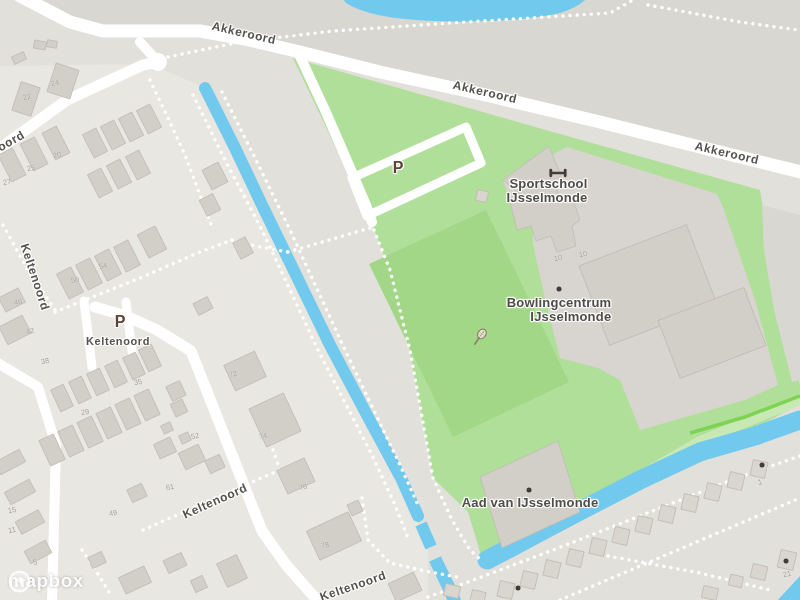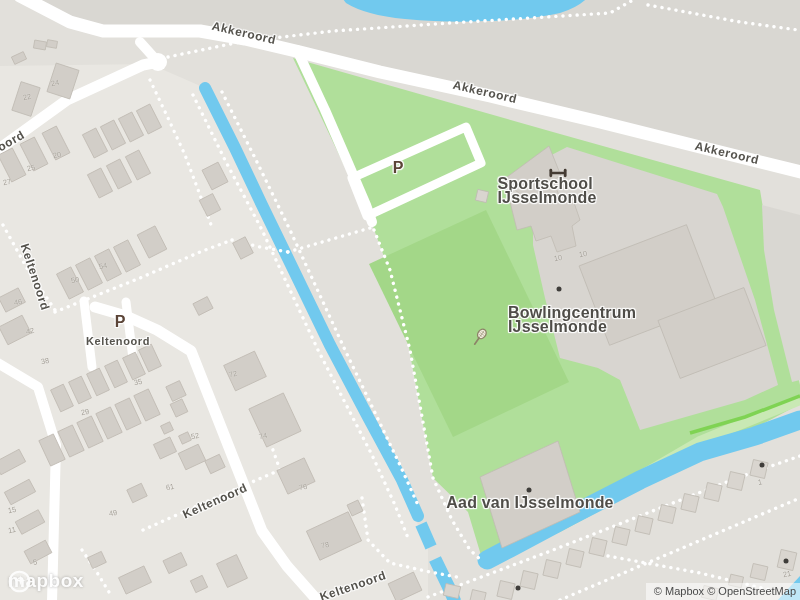--- a/index.html
+++ b/index.html
@@ -5,21 +5,21 @@
   html,body{margin:0;padding:0;background:#fff;}
   #map{
     position:relative;width:800px;height:600px;overflow:hidden;
     font-family:"Liberation Sans",sans-serif;background:#e2e0db;
     user-select:none;
   }
   #map svg{position:absolute;left:0;top:0;}
   .lbl{position:absolute;white-space:nowrap;transform:translate(-50%,-50%);
     color:#55534d;font-weight:bold;letter-spacing:.6px;
     text-shadow:0 0 2px #fff,0 0 2px #fff,1px 1px 1px #fff,-1px -1px 1px #fff,1px -1px 1px #fff,-1px 1px 1px #fff;}
-  .poi{color:#4f4d48;font-size:16px;font-weight:bold;line-height:14px;text-align:left;letter-spacing:.2px;}
+  .poi{color:#4f4d48;font-size:13px;font-weight:bold;line-height:14px;text-align:right;letter-spacing:.2px;}
   .pmark{color:#5b4437;font-size:16px;font-weight:bold;letter-spacing:0;}
   .num{color:#a39e95;font-size:7.5px;font-weight:normal;letter-spacing:0;
     text-shadow:0 0 1px #fff;}
   .dot{position:absolute;width:5px;height:5px;border-radius:50%;background:#3f3d3a;transform:translate(-50%,-50%);}
   .icon{position:absolute;transform:translate(-50%,-50%);}
   #logo{position:absolute;left:8px;bottom:8px;display:flex;align-items:center;gap:4px;
     opacity:.9;text-decoration:none;cursor:pointer;}
   #logo .logotext{color:#fff;font-size:19px;font-weight:bold;letter-spacing:.5px;
     text-shadow:0 0 3px rgba(120,120,120,.7);}
   #attribution{position:absolute;right:0;bottom:0;background:rgba(255,255,255,.55);
@@ -164,21 +164,21 @@
       <div class="lbl street" style="left: 727px; top: 153px; transform: translate(-50%, -50%) rotate(13deg); font-size: 12px;">Akkeroord</div>
       <div class="lbl street" style="left: 11px; top: 141px; transform: translate(-50%, -50%) rotate(-30deg); font-size: 12px;">oord</div>
       <div class="lbl street" style="left: 35px; top: 277px; transform: translate(-50%, -50%) rotate(72deg); font-size: 12px;">Keltenoord</div>
       <div class="lbl street" style="left: 215px; top: 501px; transform: translate(-50%, -50%) rotate(-24deg); font-size: 12px;">Keltenoord</div>
       <div class="lbl street" style="left: 353px; top: 586px; transform: translate(-50%, -50%) rotate(-19deg); font-size: 12px;">Keltenoord</div>
       <div class="lbl street" style="left: 118px; top: 341px; font-size: 11px;">Keltenoord</div>
       <div class="lbl poi" style="left: 547px; top: 191px;">
         <div>Sportschool</div>
         <div>IJsselmonde</div>
       </div>
-      <div class="lbl poi" style="left: 559px; top: 320px; margin-left: 13px;">
+      <div class="lbl poi" style="left: 559px; top: 310px;">
         <div>Bowlingcentrum</div>
         <div>IJsselmonde</div>
       </div>
       <div class="lbl poi" style="left: 530px; top: 503px;">
         <div>Aad van IJsselmonde</div>
       </div>
       <div class="lbl pmark" style="left: 398px; top: 168px;">P</div>
       <div class="lbl pmark" style="left: 120px; top: 322px;">P</div>
       <div class="lbl num" style="left: 27px; top: 97px; transform: translate(-50%, -50%) rotate(-12deg);">22</div>
       <div class="lbl num" style="left: 55px; top: 83px; transform: translate(-50%, -50%) rotate(-12deg);">24</div>
@@ -230,16 +230,13 @@
     </div>
 
   <a id="logo">
     <svg width="23" height="23" viewBox="0 0 23 23">
       <circle cx="11.5" cy="11.5" r="9.8" fill="rgba(255,255,255,0.35)" stroke="#fff" stroke-width="2.1"></circle>
       <path d="M12.6 5.3 L13.6 9.4 L17.7 10.4 L13.6 11.4 L12.6 15.5 L11.6 11.4 L7.5 10.4 L11.6 9.4 Z" fill="#fff"></path>
     </svg>
     <span class="logotext">mapbox</span>
   </a>
 
-  <div id="attribution">
-    <span>© Mapbox © OpenStreetMap</span>
-  </div>
 </div>
 
 </body></html>

